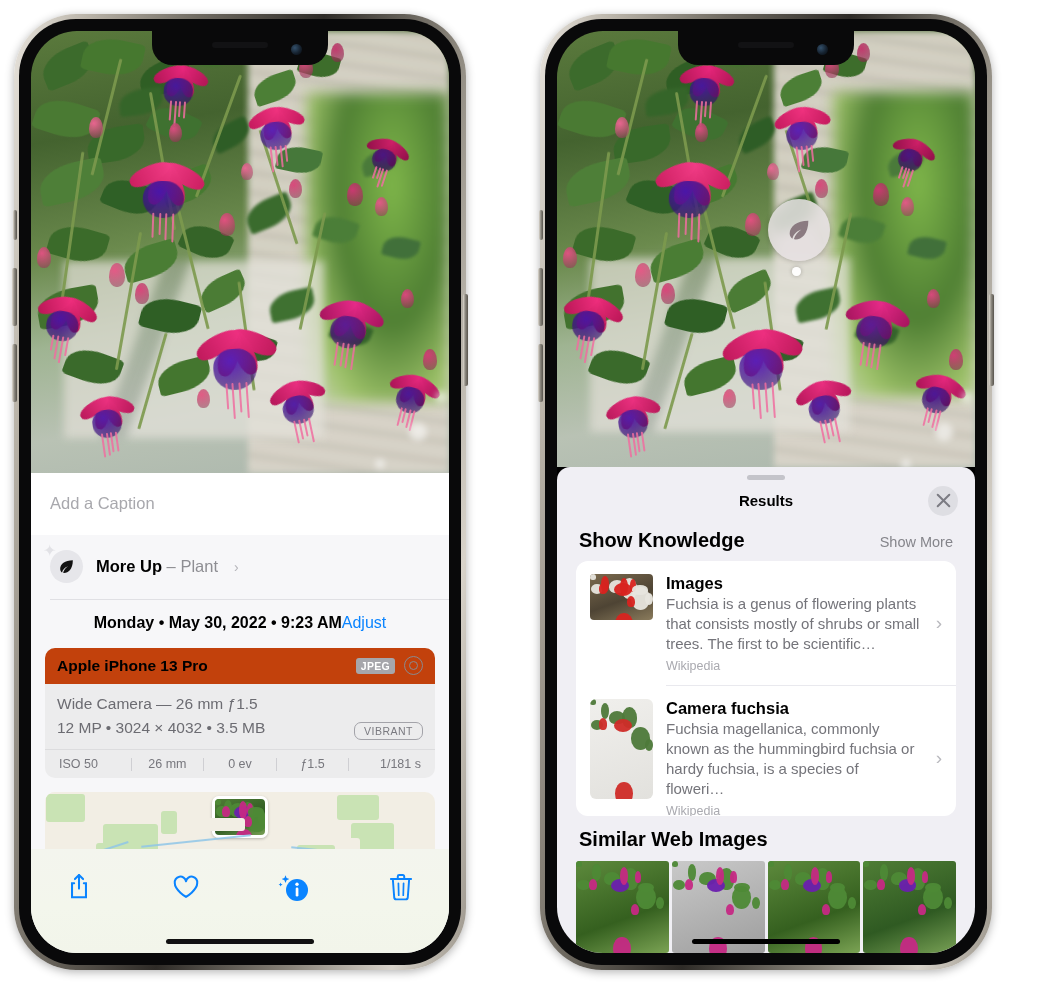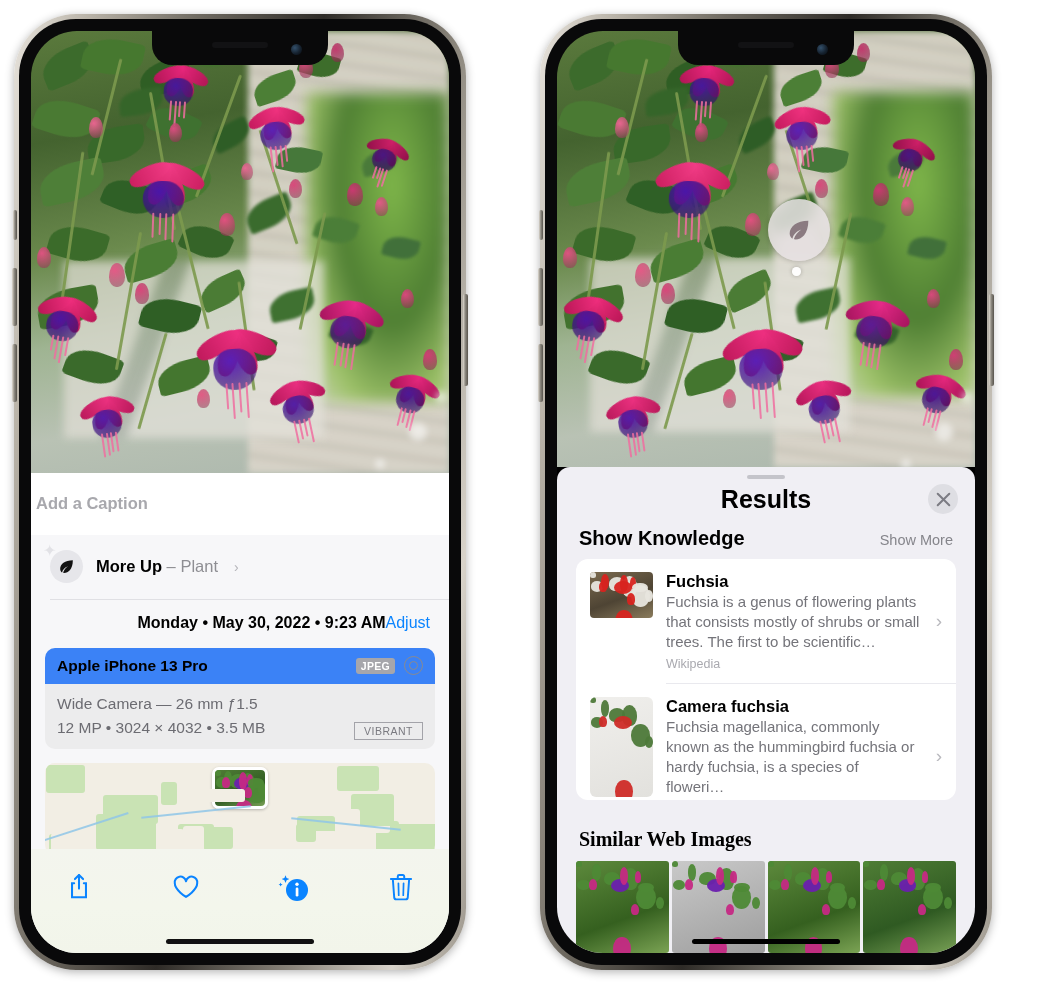--- a/index.html
+++ b/index.html
@@ -52,47 +52,47 @@
   
   .lookup-badge{position:absolute;width:62px;height:62px;border-radius:50%;
       background:rgba(232,226,228,.86);backdrop-filter:blur(6px);
       display:flex;align-items:center;justify-content:center;z-index:25;
       box-shadow:0 1px 5px rgba(0,0,0,.18);}
   .lookup-dot{position:absolute;width:9px;height:9px;border-radius:50%;background:rgba(255,255,255,.95);z-index:25;
       box-shadow:0 0 4px rgba(0,0,0,.25);}
 
   
   .info-sheet{position:absolute;left:0;right:0;bottom:0;background:#f7f7f9;z-index:20;display:flex;flex-direction:column;}
-  .caption-row{background:#ffffff;padding:21px 5px 22px;font-weight:bold;}
+  .caption-row{background:#ffffff;padding:21px 19px 22px;}
   .caption-ph{color:#a8a8ad;font-size:16.5px;}
   .lookup-row{display:flex;align-items:center;gap:13px;padding:15px 19px 16px;background:#f7f7f9;position:relative;}
   .leaf-circle{width:33px;height:33px;border-radius:50%;background:#e6e6ea;display:flex;align-items:center;justify-content:center;position:relative;}
   .sparkle{position:absolute;left:-7px;top:-7px;color:#e2e2e6;font-size:16px;line-height:1;}
   .lookup-text{font-size:16.5px;color:#000;font-weight:700;}
   .lookup-text .sub{color:#8e8e93;font-weight:400;}
   .chev-s{color:#b5b5ba;font-size:14px;margin-left:3px;}
   .divider{height:1px;background:#e0e0e4;margin-left:19px;}
 
   .meta{padding:14px 19px 8px;}
-  .meta-top{display:flex;align-items:baseline;justify-content:flex-end;}
+  .meta-top{display:flex;align-items:baseline;justify-content:center;}
   .meta-date{font-size:16px;font-weight:700;color:#000;}
   .adjust{color:#0a84ff;font-size:16px;}
   .meta-file{display:flex;align-items:center;gap:9px;margin-top:9px;color:#7a7a80;font-size:15.5px;}
 
   .cam-card{margin:8px 14px 0;background:#ececed;border-radius:10px;overflow:hidden;}
-  .cam-head{display:flex;align-items:center;justify-content:space-between;padding:8px 12px 9px;background:#3b82f6;}
+  .cam-head{display:flex;align-items:center;justify-content:space-between;padding:8px 12px 9px;background:#c2410c;}
   .cam-name{font-size:15.5px;font-weight:700;color:#000;}
   .cam-head-r{display:flex;align-items:center;gap:9px;}
   .jpeg-tag{background:#a6a6ab;color:#fff;font-size:10.5px;font-weight:700;border-radius:3px;padding:2px 5px;letter-spacing:.3px;}
   .aperture-ic{width:17px;height:17px;border-radius:50%;border:1.6px solid #8a8a8f;display:flex;align-items:center;justify-content:center;}
   .aperture-ic i{display:block;width:7px;height:7px;border-radius:50%;border:1.6px solid #8a8a8f;}
   .cam-body{padding:8px 12px 9px;position:relative;}
   .cam-line{font-size:15.5px;color:#6c6c72;line-height:1.55;}
   .vibrant{position:absolute;right:12px;bottom:9px;border:1px solid #a3a3a9;color:#7a7a80;font-size:10.5px;
-           border-radius:0;padding:2px 9px;letter-spacing:.5px;font-weight:500;}
+           border-radius:7px;padding:2px 9px;letter-spacing:.5px;font-weight:500;}
   .cam-foot{display:flex;align-items:center;border-top:1px solid #dcdcde;padding:7px 10px;}
   .cam-foot span{flex:1;text-align:center;font-size:12.5px;color:#77777d;}
   .cam-foot span:first-child{text-align:left;padding-left:4px;}
   .cam-foot span:last-child{text-align:right;padding-right:4px;}
   .cam-foot .sepr{flex:0 0 1px;height:13px;background:#cfcfd3;}
 
   .map{margin:14px 14px 0;height:92px;border-radius:10px;overflow:hidden;position:relative;
        background:#f2eee4;}
   .map-pin{position:absolute;left:50%;transform:translateX(-50%);bottom:-4px;width:50px;height:36px;
      border-radius:7px;border:3px solid #fff;overflow:hidden;box-shadow:0 1px 3px rgba(0,0,0,.25);}
@@ -100,21 +100,21 @@
   .toolbar{position:absolute;left:0;right:0;bottom:0;height:88px;z-index:30;
       background:linear-gradient(180deg,#f3f5ee 0%,#f3f6ec 55%,#f2f5ea 100%);
       display:flex;align-items:flex-start;justify-content:space-between;padding:16px 26px 0;}
   .tb-item{position:relative;width:44px;height:44px;display:flex;align-items:center;justify-content:center;}
 
   
   .res-sheet{position:absolute;left:0;right:0;bottom:0;background:#f0eff4;border-radius:13px 13px 0 0;z-index:20;
              display:flex;flex-direction:column;overflow:hidden;}
   .grabber{width:38px;height:5px;border-radius:3px;background:#c4c4ca;margin:8px auto 0;}
   .res-head{position:relative;height:44px;display:flex;align-items:center;justify-content:center;}
-  .res-title{font-size:25px;font-weight:700;color:#000;}
+  .res-title{font-size:15px;font-weight:700;color:#000;}
   .close-btn{position:absolute;right:17px;top:50%;transform:translateY(-50%);width:30px;height:30px;border-radius:50%;
              background:#dedee3;display:flex;align-items:center;justify-content:center;}
   .sec-head{display:flex;align-items:baseline;justify-content:space-between;padding:8px 22px 9px;}
   .sec-title{font-size:20px;font-weight:700;color:#000;}
   .show-more{font-size:14.5px;color:#85858b;}
   .card{margin:0 19px;background:#fff;border-radius:12px;overflow:hidden;}
   .krow{display:flex;align-items:flex-start;gap:13px;padding:13px 14px 12px;position:relative;}
   .kthumb{flex:0 0 63px;height:46px;border-radius:4px;overflow:hidden;background:#9aa;}
   .kthumb.tall{height:100px;border-radius:6px;}
   .ktxt{flex:1;min-width:0;padding-right:22px;}
@@ -352,20 +352,31 @@
               <span class="jpeg-tag">JPEG</span>
               <span class="aperture-ic">
                   <i></i>
                 </span>
             </span>
           </div>
           <div class="cam-body">
             <div class="cam-line">Wide Camera — 26 mm ƒ1.5</div>
             <div class="cam-line">12 MP • 3024 × 4032 • 3.5 MB</div>
             <span class="vibrant">VIBRANT</span>
+          </div>
+          <div class="cam-foot">
+            <span>ISO 50</span>
+            <span class="sepr"></span>
+            <span>26 mm</span>
+            <span class="sepr"></span>
+            <span>0 ev</span>
+            <span class="sepr"></span>
+            <span>ƒ1.5</span>
+            <span class="sepr"></span>
+            <span>1/181 s</span>
           </div>
         </div>
 
         <div class="map" id="mapL">
           <div class="map-pin" id="mapPin" style="position: relative; background: linear-gradient(160deg, rgb(79, 125, 53), rgb(47, 90, 34) 60%, rgb(120, 160, 85));">
               <div style="position: absolute; left: 0%; top: 0%; width: 6px; height: 6px; background: rgb(78, 138, 54); border-radius: 50% 50% 42% 42%; filter: blur(0.6px); opacity: 0.95;"></div>
               <div style="position: absolute; left: 51.2032%; top: 7.86799%; width: 14.6889px; height: 21.3572px; background: rgb(78, 138, 54); border-radius: 50% 50% 42% 42%; filter: blur(0.6px); opacity: 0.95;"></div>
               <div style="position: absolute; left: 1.2072%; top: 20.3512%; width: 12.6182px; height: 10.5562px; background: rgb(78, 138, 54); border-radius: 50%; filter: blur(0.6px); opacity: 0.95;"></div>
               <div style="position: absolute; left: 29.7799%; top: 11.6764%; width: 16.257px; height: 13.3032px; background: rgb(78, 138, 54); border-radius: 50% 50% 42% 42%; filter: blur(0.6px); opacity: 0.95;"></div>
               <div style="position: absolute; left: 39.903%; top: 83.0828%; width: 17.7624px; height: 22.722px; background: rgb(198, 42, 132); border-radius: 50%; filter: blur(0.6px); opacity: 0.95;"></div>
@@ -681,21 +692,21 @@
                 <div style="position: absolute; left: 38.1439%; top: 19.3597%; width: 17.798px; height: 13.0618px; background: rgb(216, 35, 31); border-radius: 50%; filter: blur(0.6px); opacity: 0.95;"></div>
                 <div style="position: absolute; left: 86.5589%; top: 39.3382%; width: 8.02115px; height: 11.9991px; background: rgb(232, 230, 223); border-radius: 50%; filter: blur(0.6px); opacity: 0.95;"></div>
                 <div style="position: absolute; left: 64.7072%; top: 27.6918%; width: 19.6151px; height: 22.7863px; background: rgb(232, 230, 223); border-radius: 50%; filter: blur(0.6px); opacity: 0.95;"></div>
                 <div style="position: absolute; left: 14.4462%; top: 19.0578%; width: 8.06668px; height: 11.2133px; background: rgb(216, 35, 31); border-radius: 50% 50% 42% 42%; filter: blur(0.6px); opacity: 0.95;"></div>
                 <div style="position: absolute; left: 58.9924%; top: 46.7364%; width: 7.89762px; height: 11.2517px; background: rgb(216, 35, 31); border-radius: 50% 50% 42% 42%; filter: blur(0.6px); opacity: 0.95;"></div>
                 <div style="position: absolute; left: 63.3286%; top: 10.611%; width: 6.25859px; height: 12.2026px; background: rgb(216, 35, 31); border-radius: 50% 50% 42% 42%; filter: blur(0.6px); opacity: 0.95;"></div>
                 <div style="position: absolute; left: 47.214%; top: 6.78092%; width: 8.01322px; height: 17.4091px; background: rgb(216, 35, 31); border-radius: 50%; filter: blur(0.6px); opacity: 0.95;"></div>
                 <div style="position: absolute; left: 66.8688%; top: 23.4365%; width: 15.8894px; height: 9.36437px; background: rgb(232, 230, 223); border-radius: 50%; filter: blur(0.6px); opacity: 0.95;"></div>
               </div>
             <div class="ktxt">
-              <div class="ktitle">Fuchsia</div>
+              <div class="ktitle">Images</div>
               <div class="kdesc">Fuchsia is a genus of flowering plants that consists mostly of shrubs or small trees. The first to be scientific…</div>
               <div class="ksrc">Wikipedia</div>
             </div>
             <span class="kchev">›</span>
           </div>
           <div class="kdiv"></div>
           <div class="krow">
             <div class="kthumb tall" id="kt2" style="position: relative; background: linear-gradient(160deg, rgb(240, 239, 236), rgb(226, 225, 221));">
                 <div style="position: absolute; left: 0%; top: 0%; width: 6px; height: 6px; background: rgb(78, 122, 58); border-radius: 50% 50% 42% 42%; filter: blur(0.6px); opacity: 0.95;"></div>
                 <div style="position: absolute; left: 51.2032%; top: 7.86799%; width: 14.6889px; height: 21.3572px; background: rgb(78, 122, 58); border-radius: 50% 50% 42% 42%; filter: blur(0.6px); opacity: 0.95;"></div>
@@ -710,21 +721,21 @@
               </div>
             <div class="ktxt">
               <div class="ktitle">Camera fuchsia</div>
               <div class="kdesc">Fuchsia magellanica, commonly known as the hummingbird fuchsia or hardy fuchsia, is a species of floweri…</div>
               <div class="ksrc">Wikipedia</div>
             </div>
             <span class="kchev">›</span>
           </div>
         </div>
 
-        <div class="sec-head" style="padding-top:28px;padding-bottom:6px;font-family:Liberation Serif, serif;">
+        <div class="sec-head" style="padding-top:12px;padding-bottom:6px;">
           <span class="sec-title">Similar Web Images</span>
         </div>
         <div class="simgrid">
           <div class="si" id="si1" style="position: relative; background: linear-gradient(160deg, rgb(93, 138, 60), rgb(53, 96, 31) 60%, rgb(123, 163, 84));">
               <div style="position: absolute; left: 0%; top: 0%; width: 6px; height: 6px; background: rgb(78, 138, 54); border-radius: 50% 50% 42% 42%; filter: blur(0.6px); opacity: 0.95;"></div>
               <div style="position: absolute; left: 51.2032%; top: 7.86799%; width: 14.6889px; height: 21.3572px; background: rgb(78, 138, 54); border-radius: 50% 50% 42% 42%; filter: blur(0.6px); opacity: 0.95;"></div>
               <div style="position: absolute; left: 1.2072%; top: 20.3512%; width: 12.6182px; height: 10.5562px; background: rgb(78, 138, 54); border-radius: 50%; filter: blur(0.6px); opacity: 0.95;"></div>
               <div style="position: absolute; left: 29.7799%; top: 11.6764%; width: 16.257px; height: 13.3032px; background: rgb(78, 138, 54); border-radius: 50% 50% 42% 42%; filter: blur(0.6px); opacity: 0.95;"></div>
               <div style="position: absolute; left: 39.903%; top: 83.0828%; width: 17.7624px; height: 22.722px; background: rgb(198, 42, 132); border-radius: 50%; filter: blur(0.6px); opacity: 0.95;"></div>
               <div style="position: absolute; left: 17.5895%; top: 3.56162%; width: 8.34522px; height: 16.5037px; background: rgb(78, 138, 54); border-radius: 50%; filter: blur(0.6px); opacity: 0.95;"></div>

